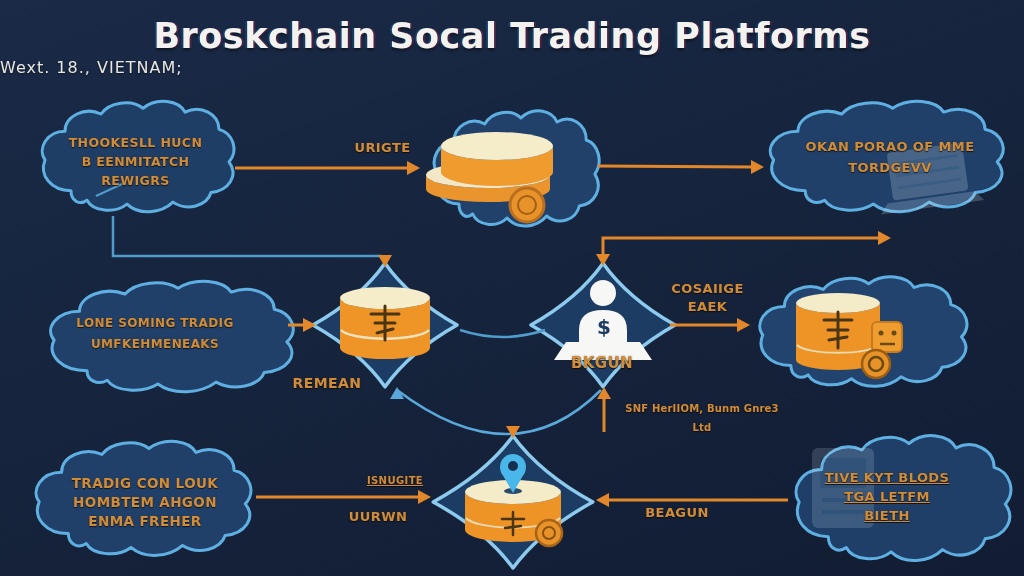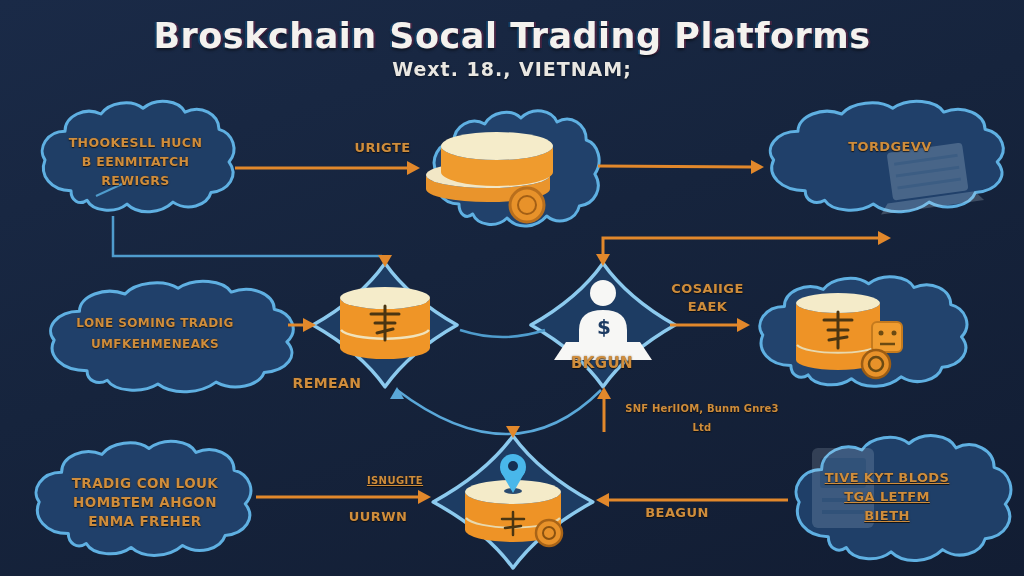--- a/index.html
+++ b/index.html
@@ -14,22 +14,22 @@
     letter-spacing:.4px;line-height:19px;
     text-shadow:0 1px 1px rgba(0,0,0,.65),0 0 2px rgba(80,45,0,.55);
   }
   .lbl div{white-space:nowrap;}
   .title{
     position:absolute;left:0;top:16px;width:100%;text-align:center;
     color:#f4f2ee;font-size:35px;font-weight:800;letter-spacing:.5px;
     text-shadow:2px 0 0 rgba(255,40,90,.22),-2px 0 0 rgba(0,160,255,.22),0 2px 3px rgba(0,0,0,.5);
   }
   .subtitle{
-    position:absolute;left:0;top:58px;width:100%;text-align:center;
-    color:#e9e7e2;font-size:19px;font-weight:700;letter-spacing:1px;
+    position:absolute;left:0;top:58px;width:100%;text-align:left;
+    color:#e9e7e2;font-size:16px;font-weight:400;letter-spacing:1px;
     text-shadow:0 1px 2px rgba(0,0,0,.5);
   }
   .dollar{
     position:absolute;color:#1d3b62;font-weight:800;font-size:20px;
   }
 </style>
 </head>
 <body>
 
 <div class="canvas">
@@ -205,20 +205,21 @@
 
   <div class="lbl" style="left:58px;top:133px;width:155px;font-size:12.5px;">
     <div>THOOKESLL HUCN</div>
     <div>B EENMITATCH</div>
     <div>REWIGRS</div>
   </div>
 
   <div class="lbl" style="left:340px;top:138px;width:85px;font-size:13px;">URIGTE</div>
 
   <div class="lbl" style="left:792px;top:136px;width:196px;font-size:13px;line-height:21px;">
+    <div>OKAN PORAO OF MME</div>
     <div>TORDGEVV</div>
   </div>
 
   <div class="lbl" style="left:55px;top:313px;width:200px;font-size:12px;line-height:21px;">
     <div>LONE SOMING TRADIG</div>
     <div>UMFKEHMENEAKS</div>
   </div>
 
   <div class="lbl" style="left:282px;top:374px;width:90px;font-size:14px;">REMEAN</div>
 

